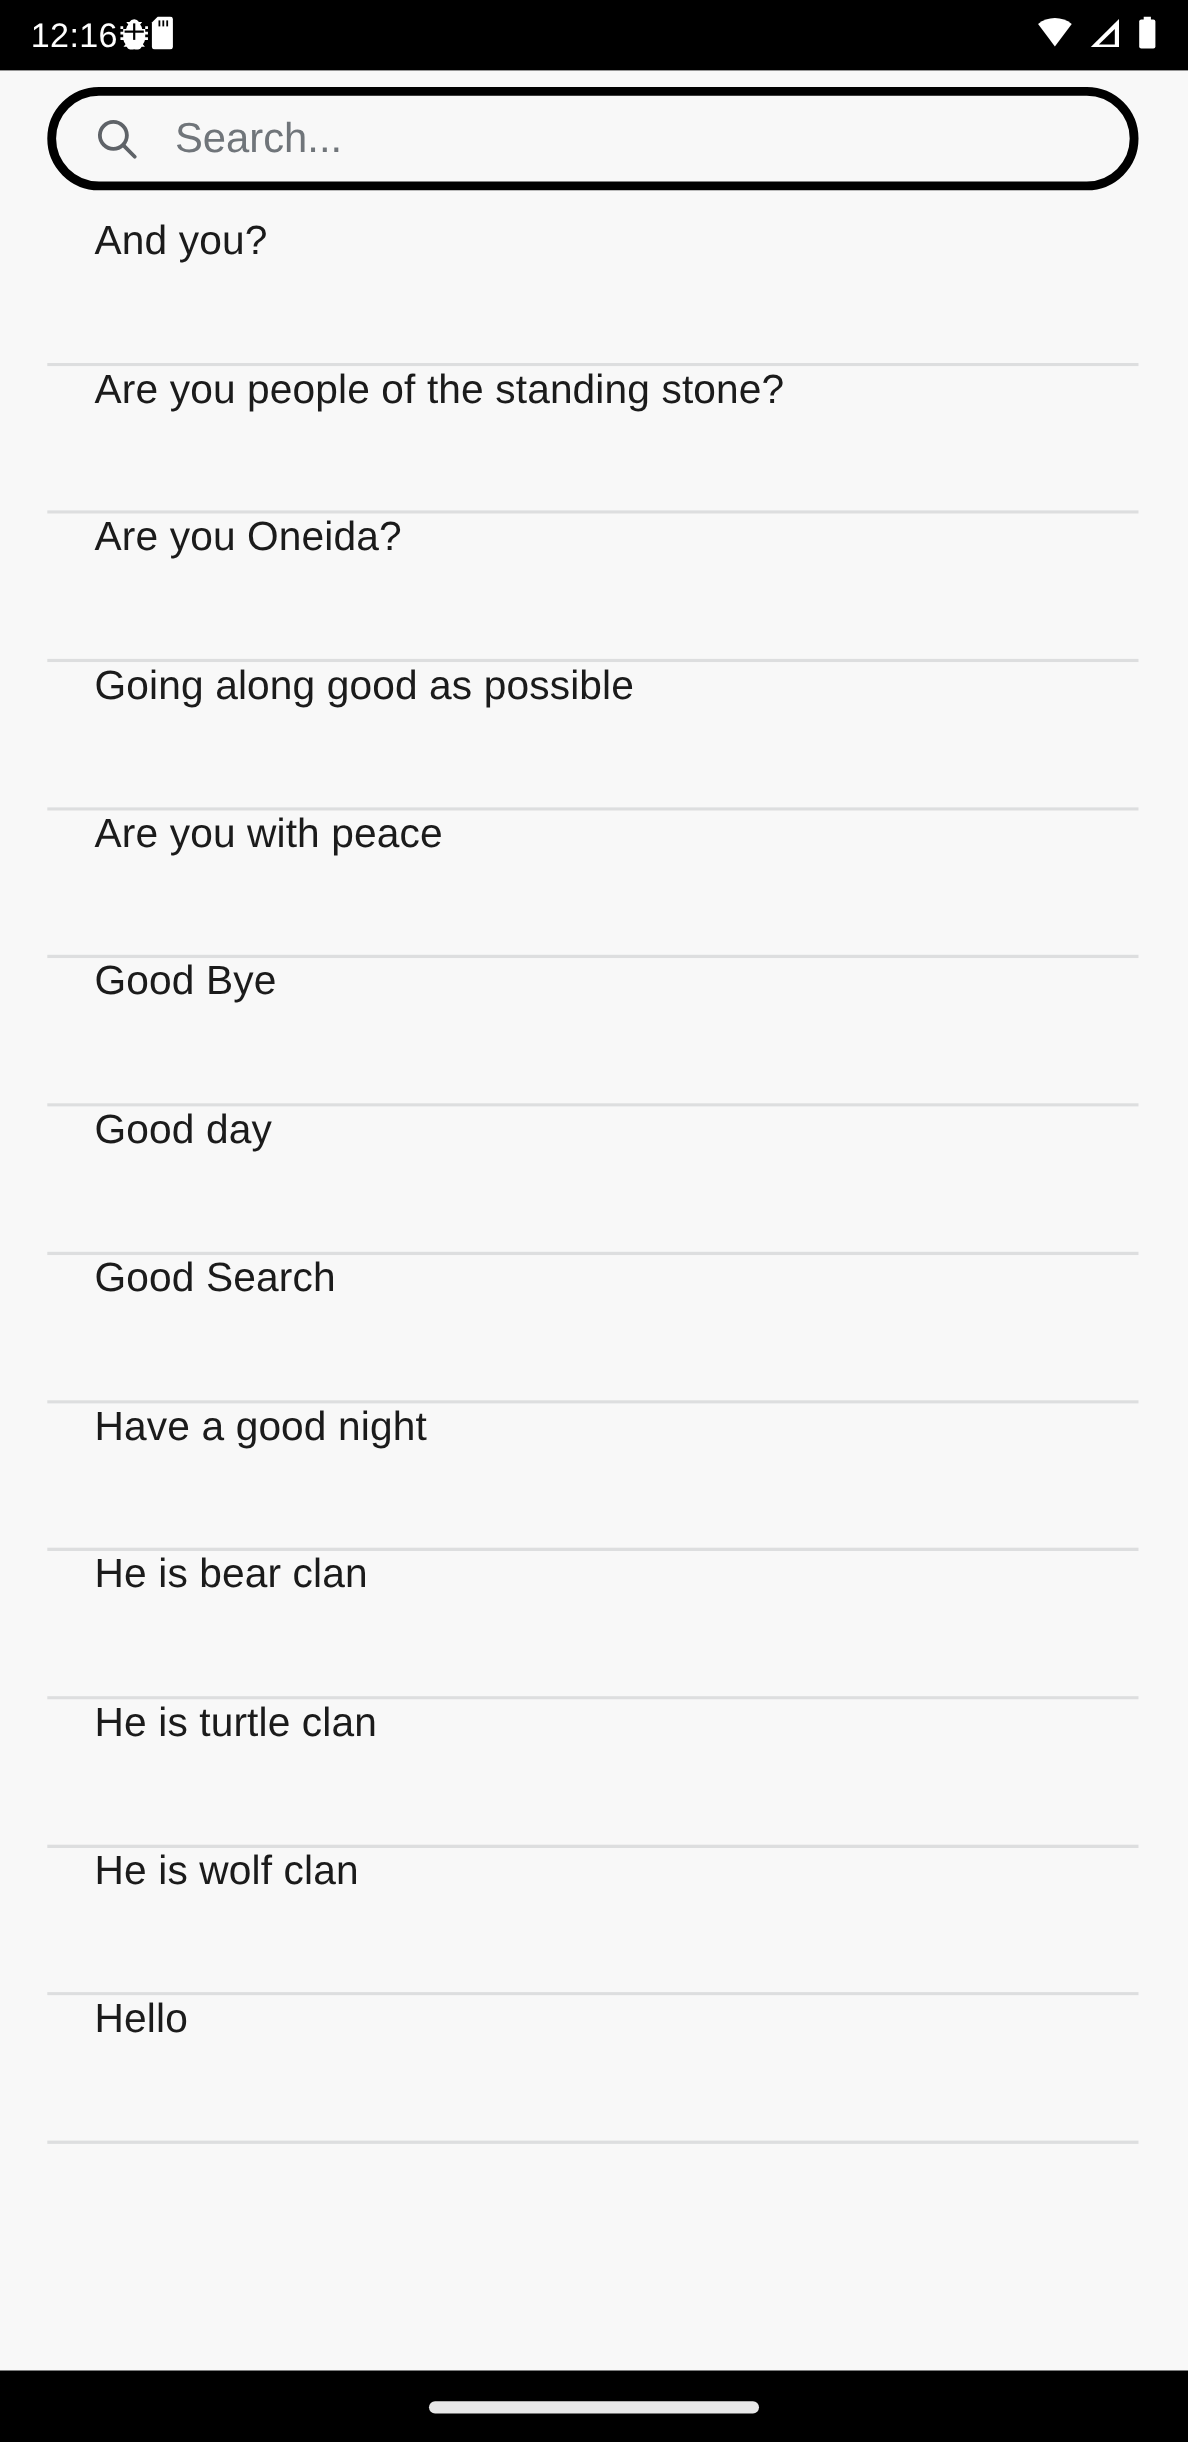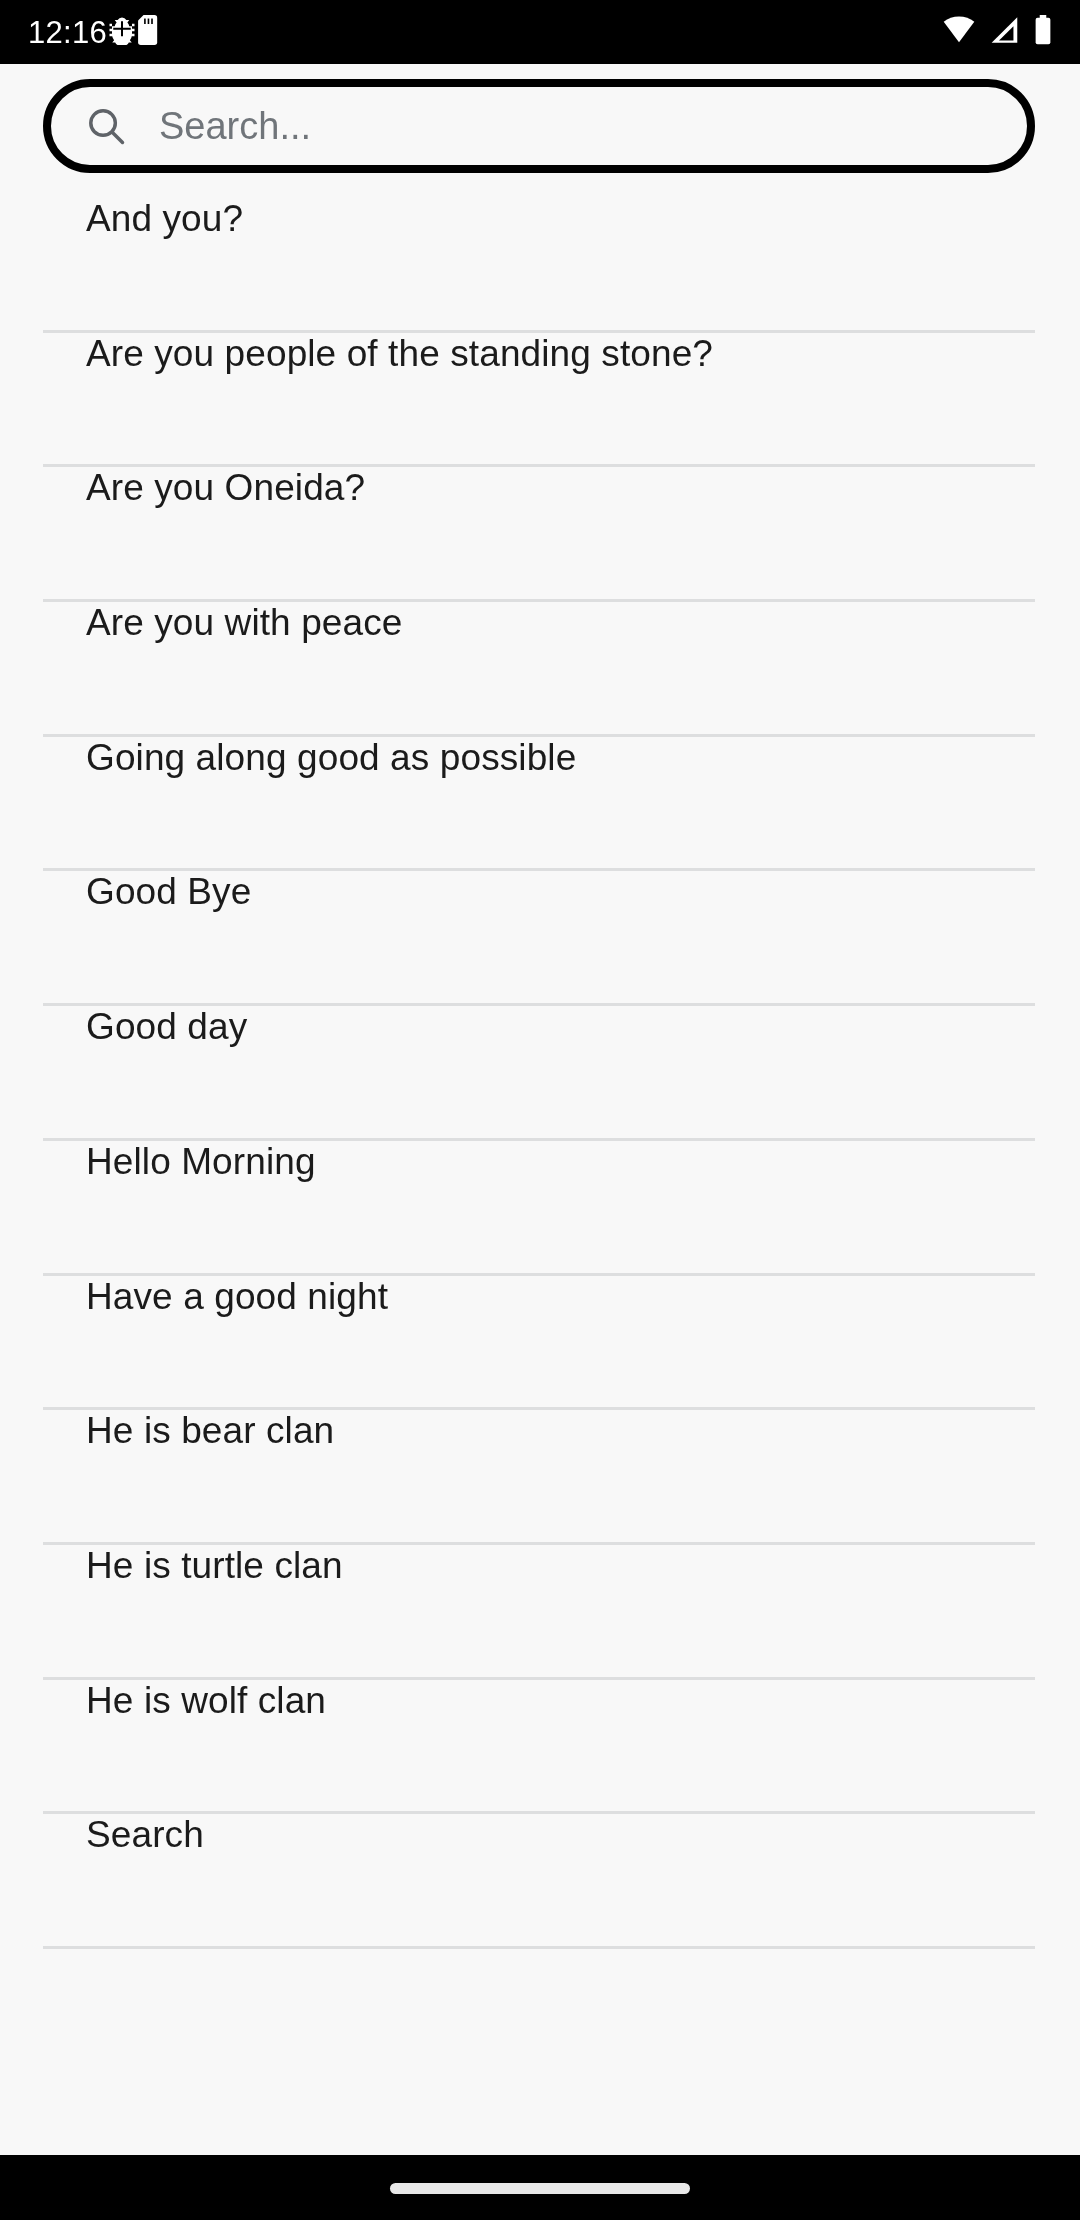--- a/index.html
+++ b/index.html
@@ -214,57 +214,57 @@
     </div>
     <div class="list-item">
       <span class="list-item-label">Are you people of the standing stone?</span>
       <span class="divider"></span>
     </div>
     <div class="list-item">
       <span class="list-item-label">Are you Oneida?</span>
       <span class="divider"></span>
     </div>
     <div class="list-item">
+      <span class="list-item-label">Going along good as possible</span>
+      <span class="divider"></span>
+    </div>
+    <div class="list-item">
       <span class="list-item-label">Are you with peace</span>
       <span class="divider"></span>
     </div>
     <div class="list-item">
-      <span class="list-item-label">Going along good as possible</span>
-      <span class="divider"></span>
-    </div>
-    <div class="list-item">
       <span class="list-item-label">Good Bye</span>
       <span class="divider"></span>
     </div>
     <div class="list-item">
       <span class="list-item-label">Good day</span>
       <span class="divider"></span>
     </div>
     <div class="list-item">
-      <span class="list-item-label">Hello Morning</span>
+      <span class="list-item-label">Good Search</span>
       <span class="divider"></span>
     </div>
     <div class="list-item">
       <span class="list-item-label">Have a good night</span>
       <span class="divider"></span>
     </div>
     <div class="list-item">
       <span class="list-item-label">He is bear clan</span>
       <span class="divider"></span>
     </div>
     <div class="list-item">
       <span class="list-item-label">He is turtle clan</span>
       <span class="divider"></span>
     </div>
     <div class="list-item">
       <span class="list-item-label">He is wolf clan</span>
       <span class="divider"></span>
     </div>
     <div class="list-item">
-      <span class="list-item-label">Search</span>
+      <span class="list-item-label">Hello</span>
       <span class="divider"></span>
     </div>
   </div>
 
   <div id="nav-bar">
     <div id="nav-pill"></div>
   </div>
 
 </div>
 

